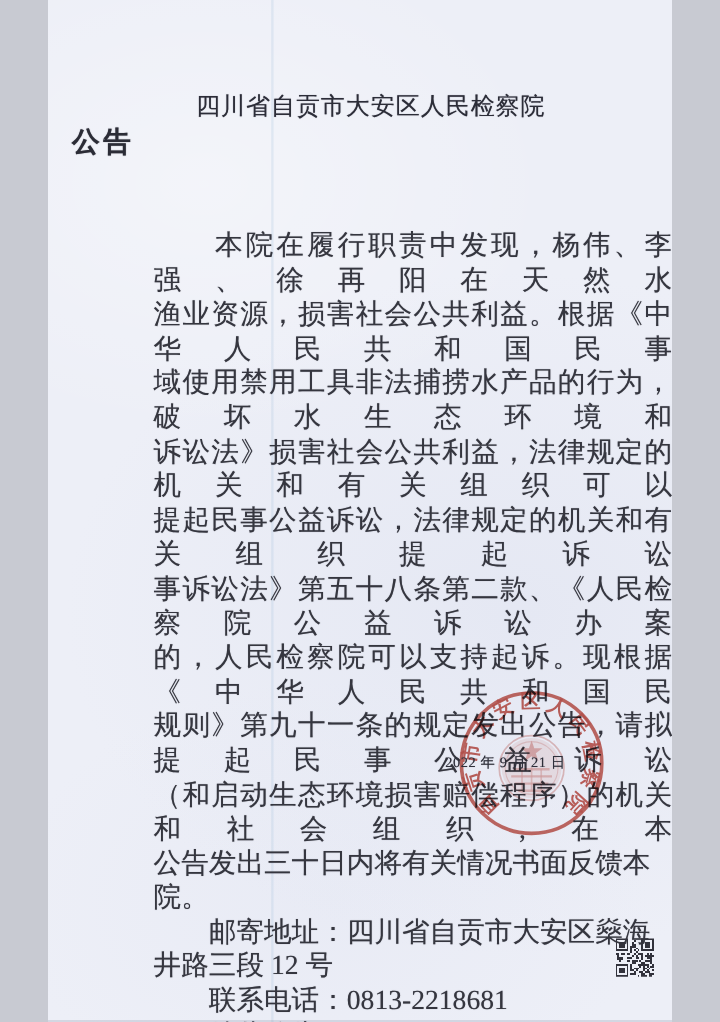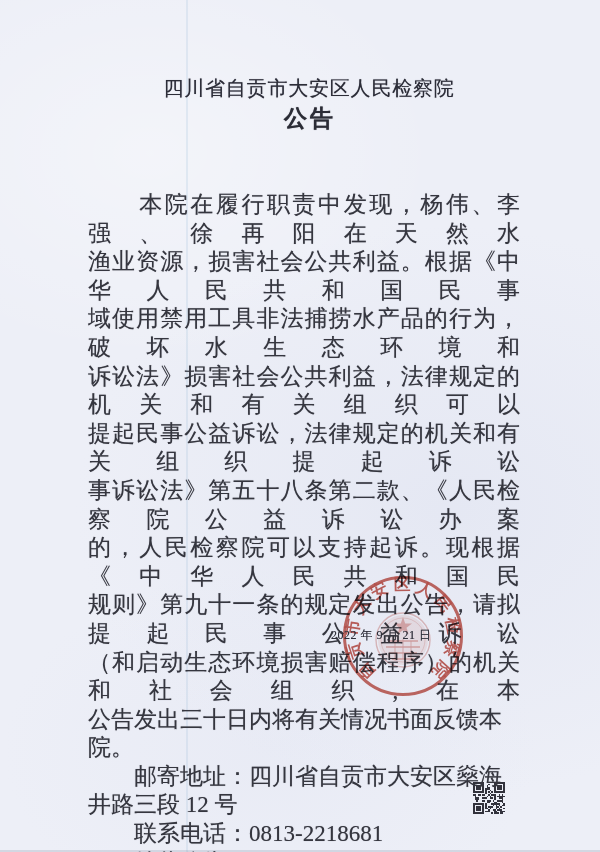--- a/index.html
+++ b/index.html
@@ -1,21 +1,21 @@
 <!DOCTYPE html>
 <html><head>
 <meta charset="utf-8">
 <style>
   * { margin: 0; padding: 0; box-sizing: border-box; }
   html, body { background: #c8cad2; }
   body { font-family: "Liberation Serif", "DejaVu Serif", serif; }
 
   .page {
     position: relative;
-    width: 600px;
+    width: 520px;
     height: 852px;
     margin: 0 auto;
     overflow: hidden;
     background-color: #edeff7;
     background-image:
       radial-gradient(ellipse 420px 300px at 25% 18%, rgba(255,255,255,0.35), rgba(255,255,255,0) 70%),
       radial-gradient(ellipse 500px 380px at 75% 60%, rgba(222,226,240,0.55), rgba(222,226,240,0) 75%),
       radial-gradient(ellipse 380px 260px at 45% 88%, rgba(228,231,243,0.5), rgba(228,231,243,0) 70%);
     color: #35363f;
   }
@@ -42,21 +42,20 @@
     font-size: 20px;
     letter-spacing: 0.8px;
     color: #2c2d38;
     text-shadow: 0 0 0.7px rgba(44,45,60,0.65);
   }
 
   .doc-title {
     position: absolute;
     left: 0; right: 0; top: 103px;
     margin-left: 20px;
-    text-align: center;
     font-size: 23px;
     font-weight: bold;
     letter-spacing: 3px;
     color: #2b2c36;
     text-shadow: 0 0 0.8px rgba(43,44,54,0.7);
   }
 
   .doc-number {
     position: absolute;
     right: 87px; top: 169px;

